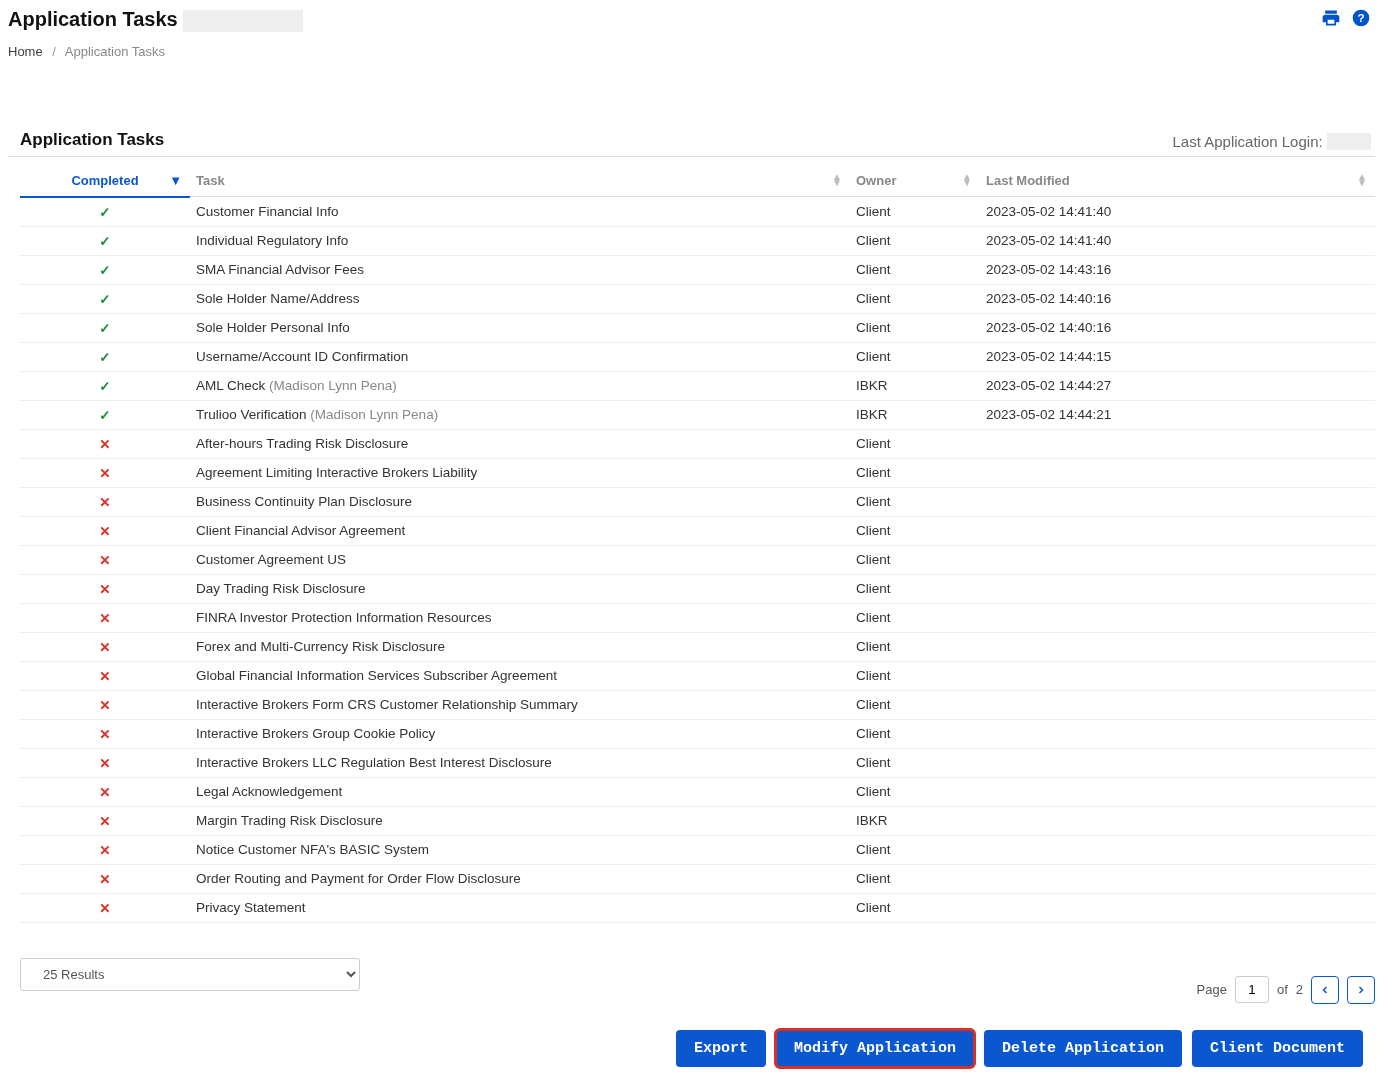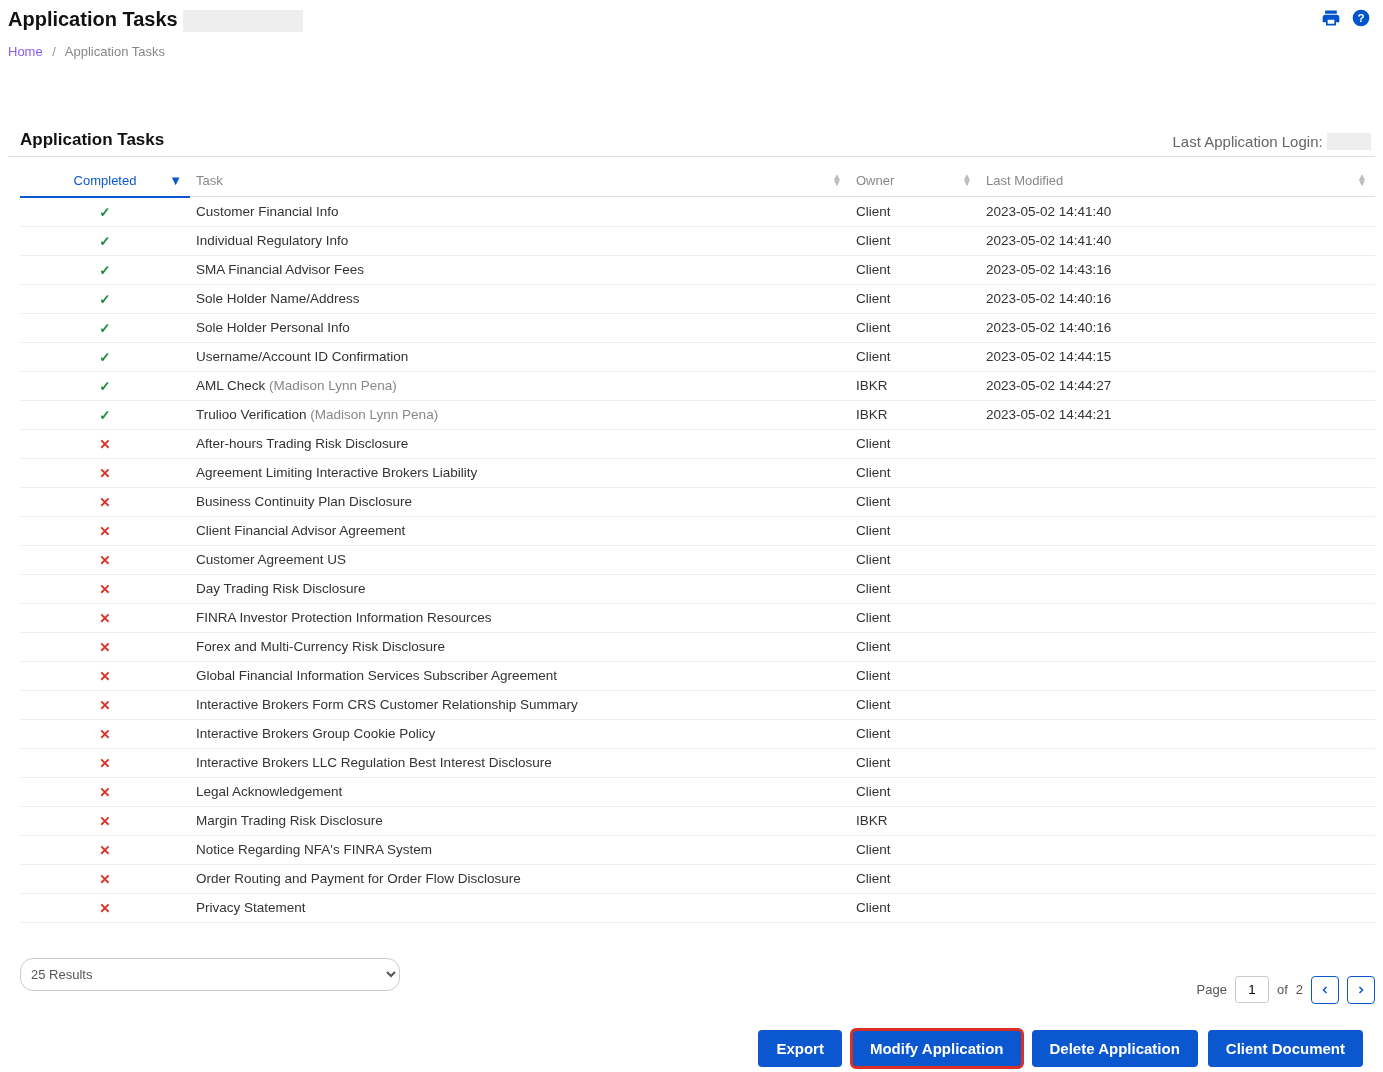--- a/index.html
+++ b/index.html
@@ -3,46 +3,46 @@
 <meta charset="utf-8">
 <style>
 * { box-sizing: border-box; margin: 0; padding: 0; }
 body { font-family: Arial, Helvetica, sans-serif; background: #fff; color: #333; font-size: 14px; }
 .page { padding: 8px 8px 20px 8px; max-width: 1383px; }
 .header { display: flex; justify-content: space-between; align-items: center; padding: 0 0 4px 0; }
 .header h1 { font-size: 20px; font-weight: bold; color: #111; }
 .header-icons { display: flex; gap: 10px; align-items: center; padding-right: 4px; }
 .icon-btn { color: #0055cc; cursor: pointer; }
 .breadcrumb { padding: 8px 0 12px 0; font-size: 13px; }
-.breadcrumb a { color: #8b5cf6; text-decoration: none; }
+.breadcrumb a { color: #404040; text-decoration: none; }
 .breadcrumb .sep { color: #999; padding: 0 6px; }
 .breadcrumb .current { color: #888; }
 .subhead { display: flex; justify-content: space-between; align-items: flex-end; padding: 14px 0 6px 12px; border-bottom: 1px solid #ddd; }
 .subhead h2 { font-size: 17px; font-weight: bold; color: #111; }
 .last-login { color: #666; font-size: 15px; padding-right: 4px; margin-top: 48px; }
 .last-login .val { background: #eee; color: #eee; padding: 0 20px; }
 table.tasks { width: calc(100% - 12px); border-collapse: collapse; margin: 8px 0 0 12px; }
-table.tasks th { text-align: left; font-weight: normal; color: #888; font-size: 13px; padding: 8px 6px; border-bottom: 1px solid #ddd; position: relative; }
+table.tasks th { text-align: left; font-weight: bold; color: #888; font-size: 13px; padding: 8px 6px; border-bottom: 1px solid #ddd; position: relative; }
 table.tasks th.completed { color: #0b57d0; text-align: center; border-bottom: 2px solid #0b57d0; }
 table.tasks th .sort { position: absolute; right: 8px; top: 50%; transform: translateY(-50%); color: #bbb; font-size: 10px; line-height: 6px; }
 table.tasks th.completed .sort-down { position: absolute; right: 8px; top: 50%; transform: translateY(-50%); color: #0b57d0; }
 table.tasks td { padding: 6px 6px; border-bottom: 1px solid #eee; font-size: 13.5px; color: #333; }
 table.tasks td.status { text-align: center; width: 170px; }
 table.tasks td.task-col { width: 660px; }
 table.tasks td.owner-col { width: 130px; }
 .check { color: #1e8e3e; font-weight: bold; }
 .cross { color: #d93025; font-weight: bold; }
 .task-sub { color: #888; }
 .footer-row { display: flex; justify-content: space-between; align-items: center; margin: 22px 0 0 12px; }
-.results-select { border: 1px solid #ccc; border-radius: 13px; padding: 7px 6px; width: 380px; font-size: 13px; color: #555; background: #fff; }
+.results-select { border: 1px solid #ccc; border-radius: 3px; padding: 7px 18px; width: 340px; font-size: 13px; color: #555; background: #fff; }
 .pager { display: flex; align-items: center; gap: 8px; font-size: 13px; color: #555; margin-top: 31px; }
 .pager input { width: 34px; text-align: center; border: 1px solid #ccc; border-radius: 3px; padding: 5px 2px; }
 .pager .btn { border: 1px solid #0b57d0; color: #0b57d0; border-radius: 4px; width: 28px; height: 28px; display: inline-flex; align-items: center; justify-content: center; cursor: pointer; }
 .actions { display: flex; justify-content: flex-end; gap: 10px; margin: 26px 12px 0 0; }
-.btn-primary { background: #0b57d0; color: #fff; border: none; border-radius: 4px; padding: 10px 18px; font-size: 15px; font-weight: bold; cursor: pointer; }
+.btn-primary { background: #0b57d0; color: #fff; border: none; border-radius: 4px; padding: 10px 18px; font-size: 15px; font-weight: bold; cursor: pointer; font-family: Liberation Mono, monospace; }
 .btn-highlight { outline: 3px solid #d93025; outline-offset: -1px; }
 .redact { background: #eee; color: #eee; padding: 0 60px; vertical-align: middle; display: inline-block; height: 22px;}
 </style>
 </head>
 <body>
 
 <div class="page">
   <div class="header">
     <h1><span>Application Tasks</span> <span class="redact"></span></h1>
     <div class="header-icons">
@@ -222,21 +222,21 @@
           <td></td>
         </tr>
         <tr>
           <td class="status"><span class="cross">✕</span></td>
           <td class="task-col">Margin Trading Risk Disclosure</td>
           <td class="owner-col">IBKR</td>
           <td></td>
         </tr>
         <tr>
           <td class="status"><span class="cross">✕</span></td>
-          <td class="task-col">Notice Regarding NFA's FINRA System</td>
+          <td class="task-col">Notice Customer NFA's BASIC System</td>
           <td class="owner-col">Client</td>
           <td></td>
         </tr>
         <tr>
           <td class="status"><span class="cross">✕</span></td>
           <td class="task-col">Order Routing and Payment for Order Flow Disclosure</td>
           <td class="owner-col">Client</td>
           <td></td>
         </tr>
         <tr>

